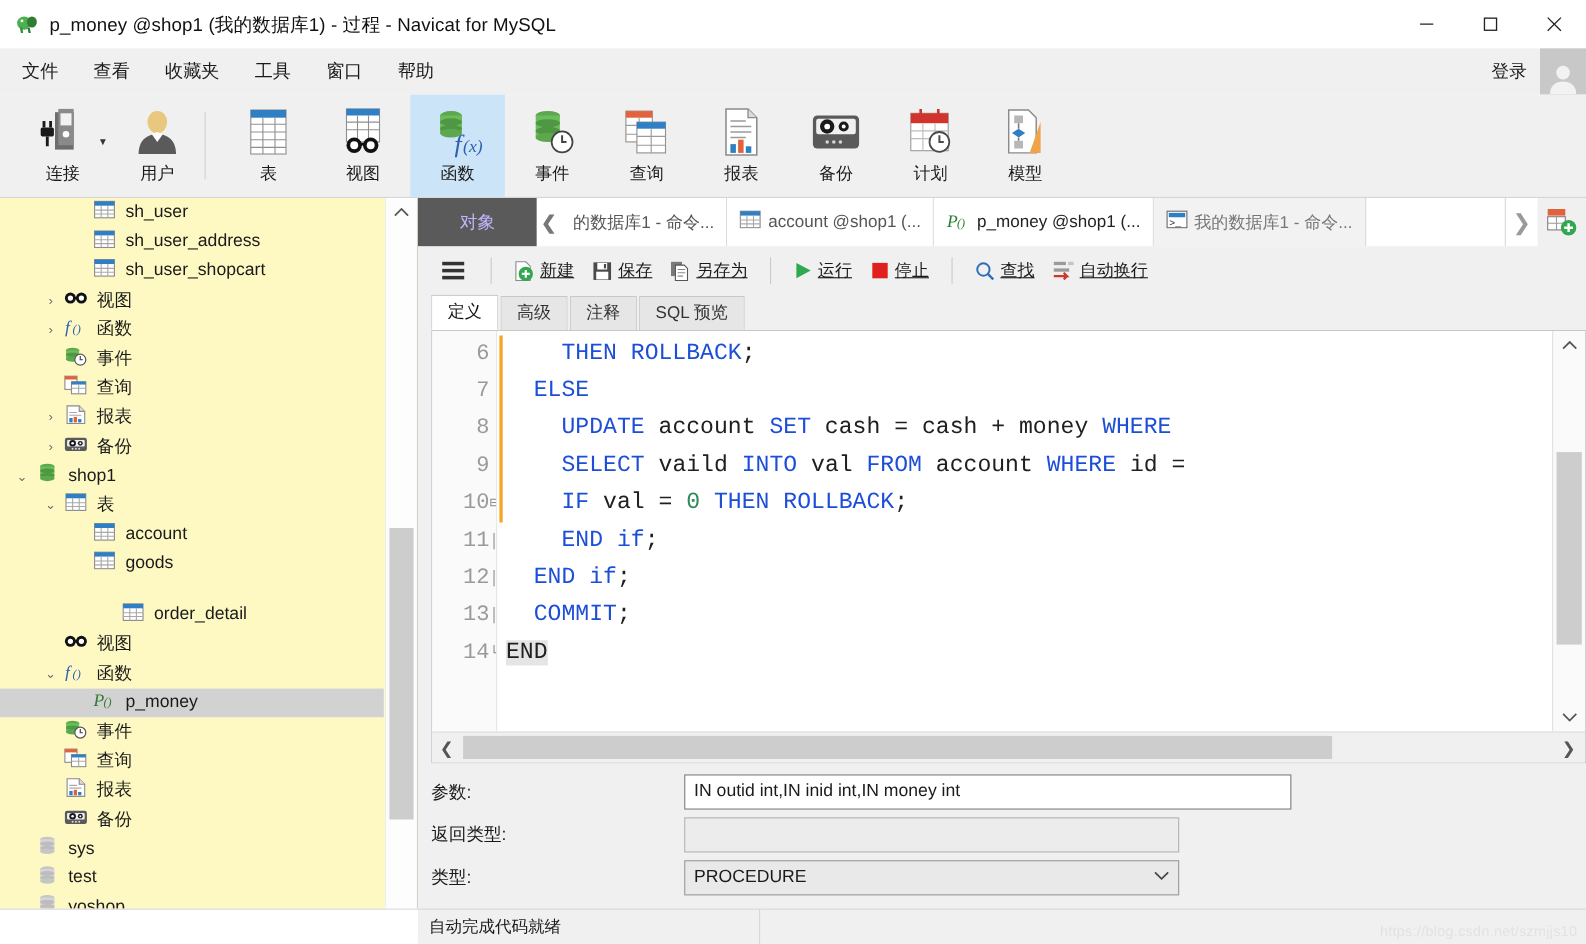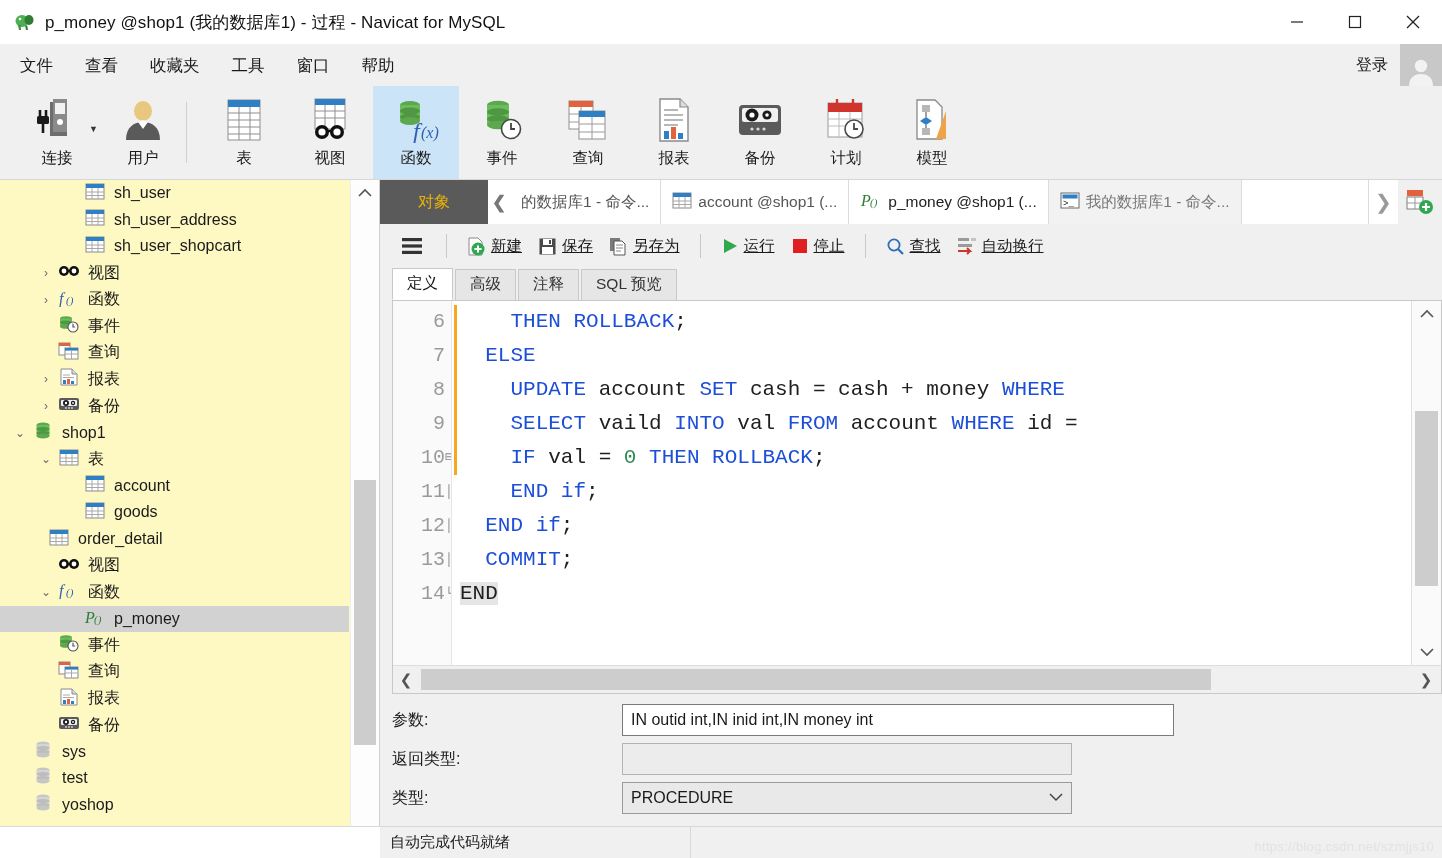--- a/index.html
+++ b/index.html
@@ -84,21 +84,21 @@
   .sb-arrow { height: 26px; display:flex; align-items:center; justify-content:center; color:#555; font-size: 12px; }
   .sb-arrow.bot { position:absolute; bottom: 0; left:0; right:0; }
   .sb-thumb { position:absolute; left: 3px; right: 3px; background:#cdcdcd; }
 
   
   .rightpane { flex: 1 1 auto; display:flex; flex-direction: column; min-width:0; background:#f0f0f0; }
 
   
   .tabstrip { height: 44px; flex:0 0 44px; display:flex; align-items:stretch; background:#f0f0f0; }
   .obj-tab {
-    width: 108px; background:#5a5a5a; color:#eab308; display:flex; align-items:center; justify-content:center;
+    width: 108px; background:#5a5a5a; color:#c4b5fd; display:flex; align-items:center; justify-content:center;
     font-size: 16px;
   }
   .tabs-scroll-l { width: 22px; display:flex; align-items:center; justify-content:center; background:#fff; color:#777; font-size:17px; font-weight:bold;}
   .tabs { display:flex; flex: 1 1 auto; min-width: 0; background:#fff; overflow:hidden; }
   .tab {
     display:flex; align-items:center; gap:6px; padding: 0 11px; font-size: 15.5px; color:#555;
     border-right: 1px solid #dcdcdc; background: #fff; white-space:nowrap; max-width: 215px; overflow:hidden;
   }
   .tab.current { color:#222; }
   .tab.inactive { background:#f2f2f2; color:#777; }
@@ -623,21 +623,21 @@
                   <g stroke="#a8a8a8">
                     <line x1="1" y1="9" x2="19" y2="9"></line>
                     <line x1="1" y1="12.5" x2="19" y2="12.5"></line>
                     <line x1="7" y1="5" x2="7" y2="16"></line>
                     <line x1="13" y1="5" x2="13" y2="16"></line>
                   </g>
                 </svg></span>
             </span>
             <span class="nm">goods</span>
           </div>
-          <div class="node" style="padding-left: 26px;">
+          <div class="node" style="padding-left: 88px; margin-top: 20px;">
             <span class="arrow"></span>
             <span class="ic">
               <span><svg width="20" height="17" viewBox="0 0 20 17">
                   <rect x="1" y="1" width="18" height="15" fill="#fff" stroke="#8a8a8a"></rect>
                   <rect x="1" y="1" width="18" height="4" fill="#2f7fc4"></rect>
                   <g stroke="#a8a8a8">
                     <line x1="1" y1="9" x2="19" y2="9"></line>
                     <line x1="1" y1="12.5" x2="19" y2="12.5"></line>
                     <line x1="7" y1="5" x2="7" y2="16"></line>
                     <line x1="13" y1="5" x2="13" y2="16"></line>

